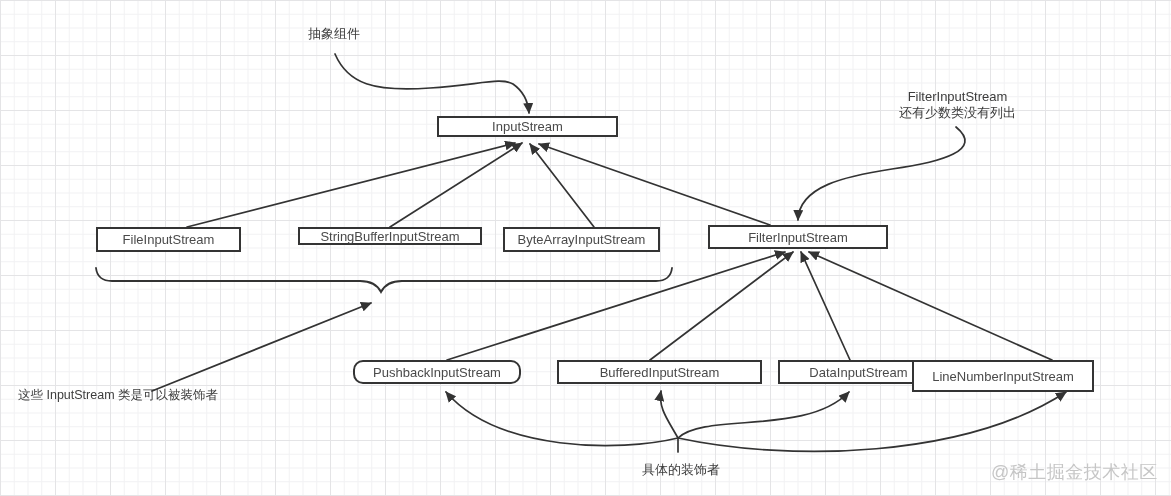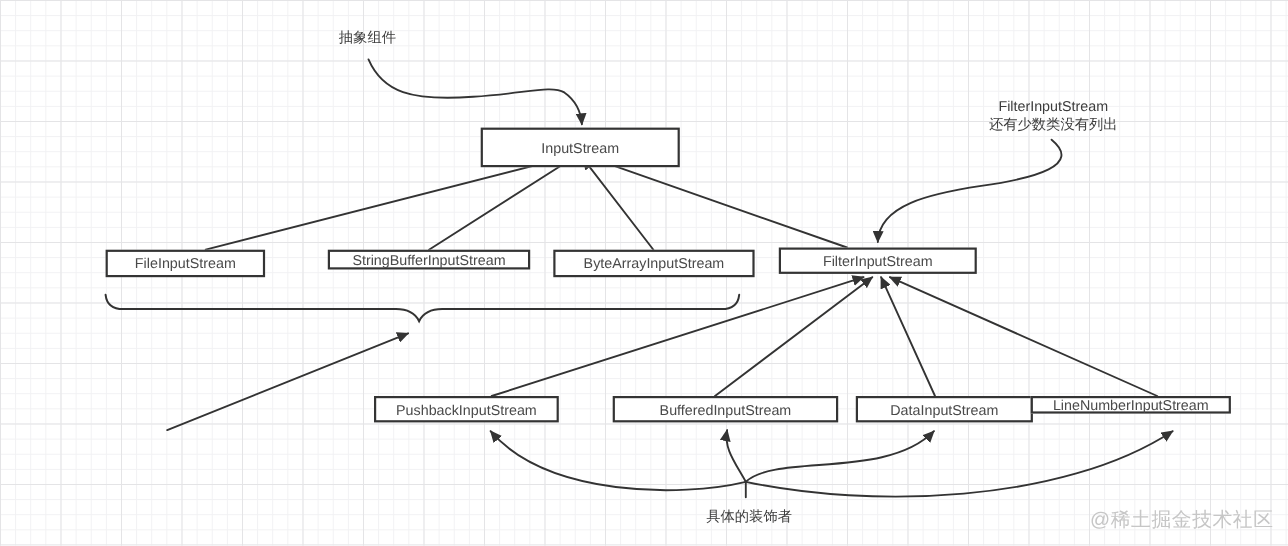--- a/index.html
+++ b/index.html
@@ -97,43 +97,44 @@
     <path stroke-width="1.8" d="M96,268 C97,277 102,281 112,281 L360,281 C370,281 377,284 381,292 C385,284 392,281 402,281 L656,281 C666,281 671,277 672,268"></path>
 
     <path d="M678,452 L678,438"></path>
     <path d="M678,438 C620,452 498,452 446,392" marker-end="url(#arrow)"></path>
     <path d="M678,438 C668,420 658,408 661,391" marker-end="url(#arrow)"></path>
     <path d="M678,438 C706,412 806,436 849,392" marker-end="url(#arrow)"></path>
     <path d="M678,438 C790,462 965,458 1066,392" marker-end="url(#arrow)"></path>
   </g>
 </svg>
 
-<div class="node" style="left:437px; top:116px; width:181px; height:36px;">InputStream</div>
+<div class="node" style="left:437px; top:116px; width:181px; height:21px;">InputStream</div>
 
 <div class="node" style="left:96px; top:227px; width:145px; height:25px;">FileInputStream</div>
 
 <div class="node" style="left:298px; top:227px; width:184px; height:18px;">StringBufferInputStream</div>
 
-<div class="node" style="left:503px; top:227px; width:183px; height:25px;">ByteArrayInputStream</div>
+<div class="node" style="left:503px; top:227px; width:157px; height:25px;">ByteArrayInputStream</div>
 
 <div class="node" style="left:708px; top:225px; width:180px; height:24px;">FilterInputStream</div>
 
-<div class="node" style="left:340px; top:360px; width:168px; height:24px;">PushbackInputStream</div>
+<div class="node" style="left:353px; top:360px; width:168px; height:24px;border-radius:10px;">PushbackInputStream</div>
 
 <div class="node" style="left:557px; top:360px; width:205px; height:24px;">BufferedInputStream</div>
 
 <div class="node" style="left:778px; top:360px; width:161px; height:24px;">DataInputStream</div>
 
-<div class="node" style="left:937px; top:360px; width:182px; height:16px;">LineNumberInputStream</div>
+<div class="node" style="left:912px; top:360px; width:182px; height:32px;">LineNumberInputStream</div>
 
 <div class="note" style="left:308px; top:26px;">抽象组件</div>
 
 <div class="note note-center" style="left:890px; top:89px; width:135px;">
   <div>FilterInputStream</div>
   <div>还有少数类没有列出</div>
 </div>
 
 <div class="note" id="note-components" style="left:18px; top:388px;">
+  <div>这些 InputStream 类是可以被装饰者</div>
 </div>
 
 <div class="note" style="left:642px; top:462px;">具体的装饰者</div>
 
 <div id="watermark">@稀土掘金技术社区</div>
 
 </body></html>

